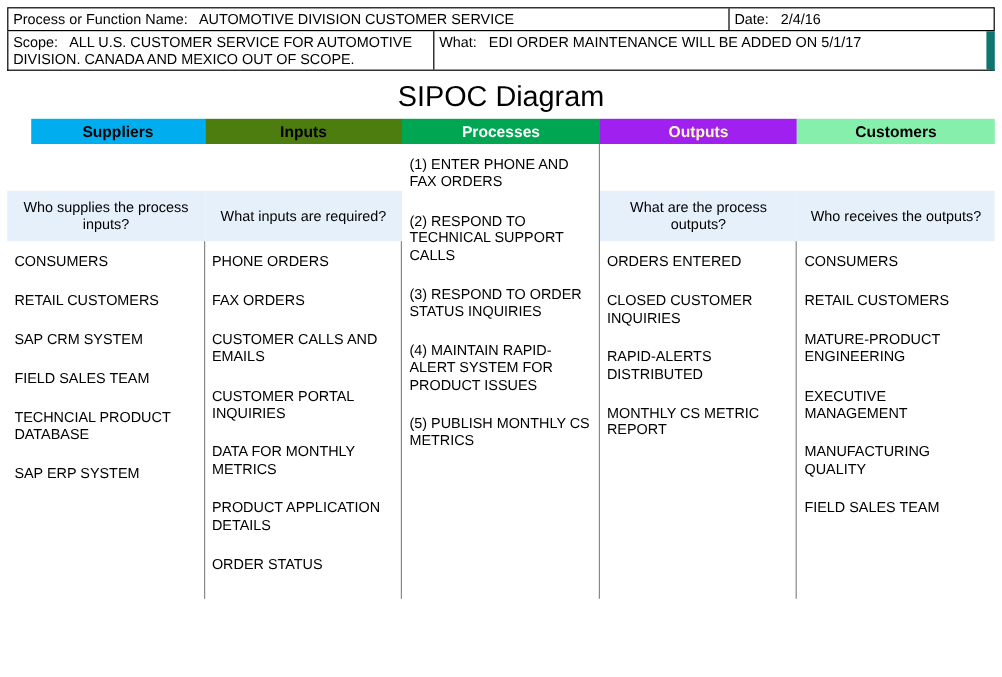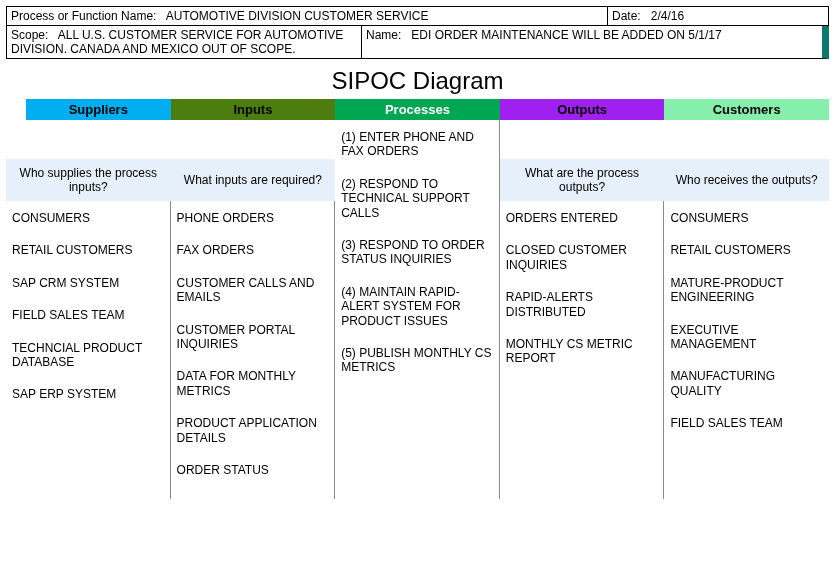--- a/index.html
+++ b/index.html
@@ -64,21 +64,21 @@
     .col-header {
       text-align: center;
       font-weight: bold;
       padding: 3px 0;
       font-size: 13px;
       color: #000;
     }
     .col-header.suppliers { background: #00aeef; margin-left: 20px; }
     .col-header.inputs { background: #4d7c0f; }
     .col-header.processes { background: #00a651; color: #fff; }
-    .col-header.outputs { background: #a020f0; color: #000000; }
+    .col-header.outputs { background: #a020f0; color: #fef9c3; }
     .col-header.customers { background: #86efac; }
     .col-question {
       background: #e6f0fa;
       text-align: center;
       padding: 6px 4px;
       font-size: 12px;
       min-height: 42px;
       display: flex;
       align-items: center;
       justify-content: center;
@@ -117,21 +117,21 @@
   </div>
 </div>
 
 <div class="header-box2">
   <div class="scope-cell">
     <span>Scope:</span>
     &nbsp;
     <span>ALL U.S. CUSTOMER SERVICE FOR AUTOMOTIVE DIVISION. CANADA AND MEXICO OUT OF SCOPE.</span>
   </div>
   <div class="notes-cell">
-    <span>Name:</span>
+    <span>What:</span>
     &nbsp;
     <span>EDI ORDER MAINTENANCE WILL BE ADDED ON 5/1/17</span>
   </div>
 </div>
 
 <div class="title">SIPOC Diagram</div>
 
 <div class="columns">
 
   <div class="col">

